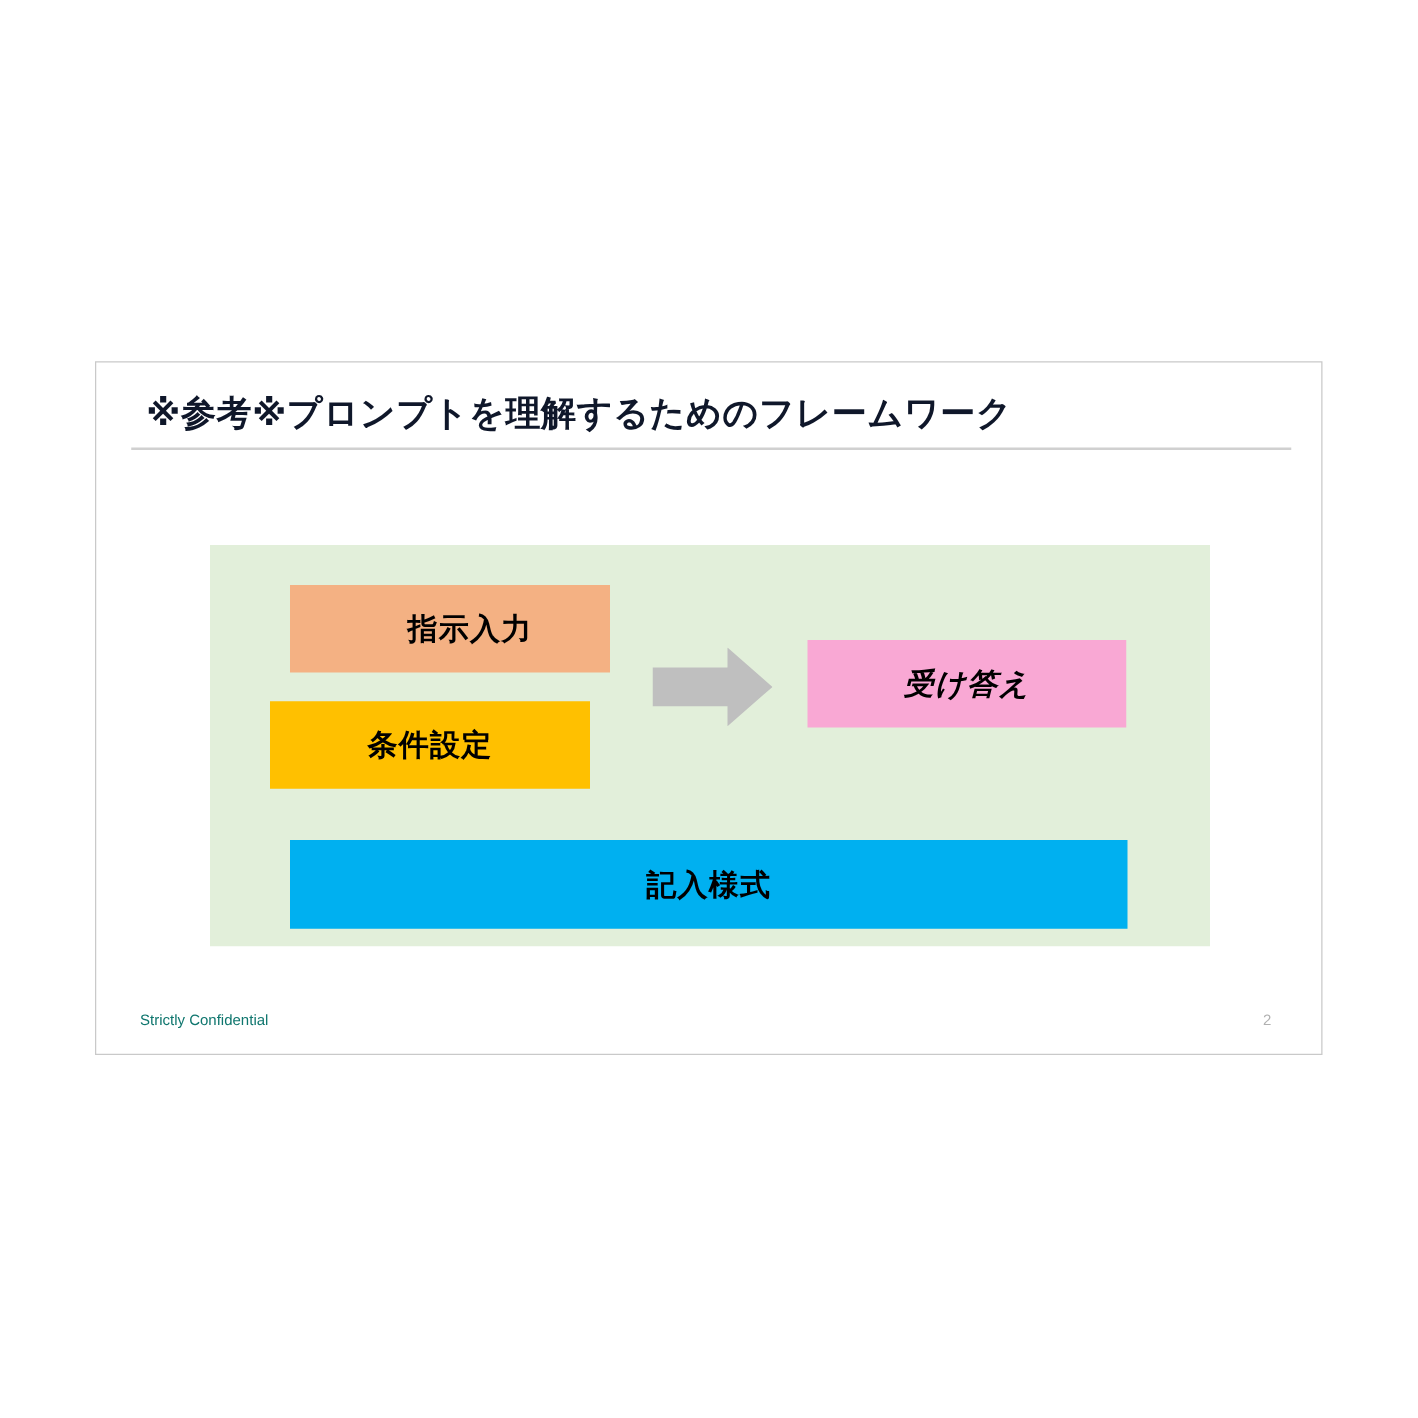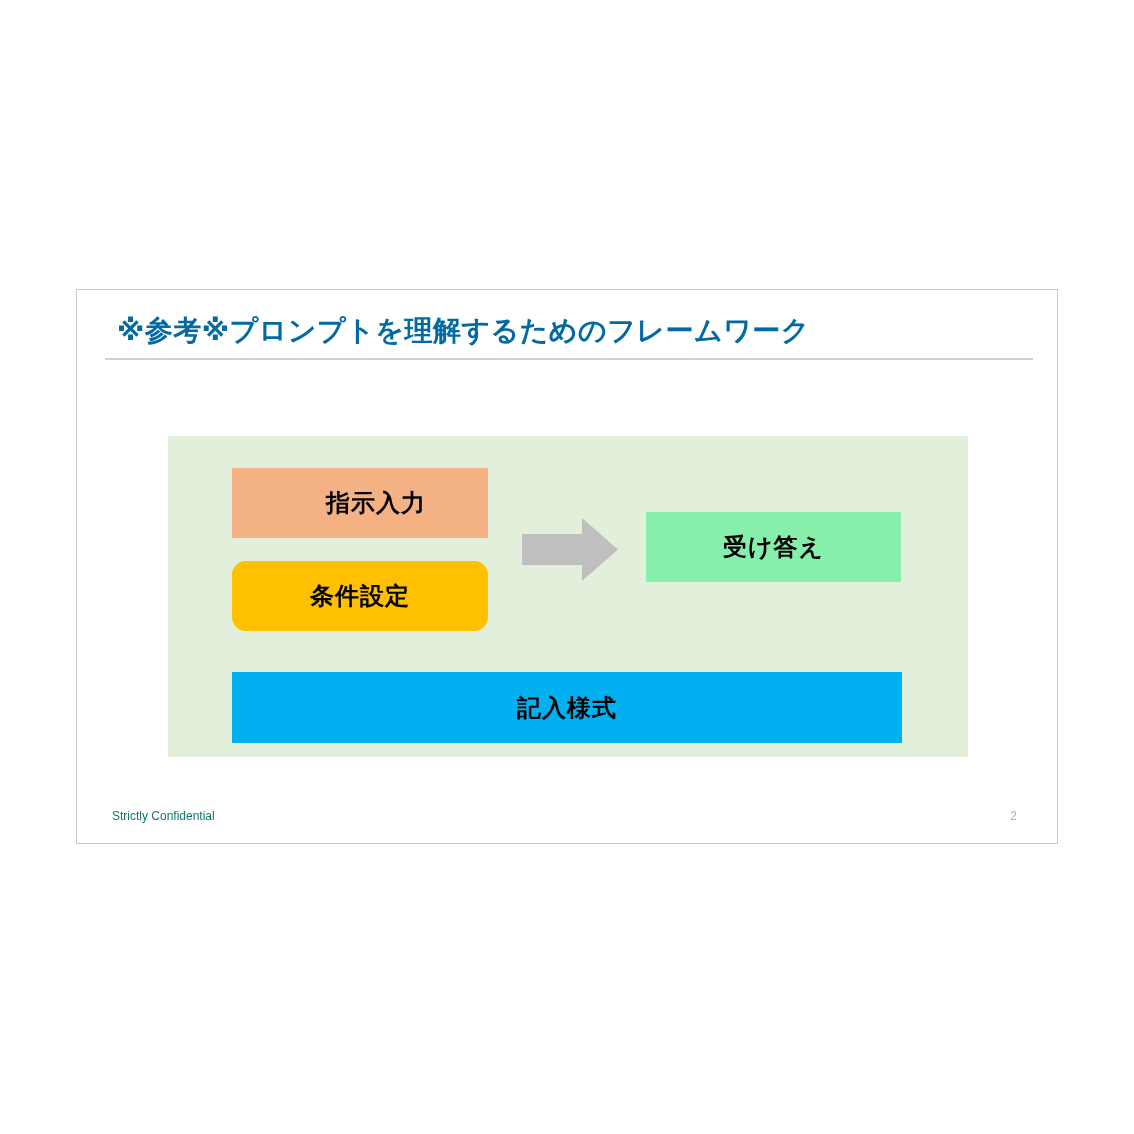--- a/index.html
+++ b/index.html
@@ -40,21 +40,21 @@
     position: absolute;
     display: flex;
     align-items: center;
     justify-content: center;
     font-size: 24px;
     font-weight: bold;
     color: #000000;
     letter-spacing: 1px;
   }
   .box-instruction { left: 64px;  top: 32px;  width: 256px; height: 70px; padding-left: 32px; }
-  .box-condition   { left: 64px;  top: 125px; width: 256px; height: 70px; border-radius: 14px; }
+  .box-condition   { left: 48px;  top: 125px; width: 256px; height: 70px; }
   .box-response    { left: 478px; top: 76px;  width: 255px; height: 70px; }
   .box-entry       { left: 64px;  top: 236px; width: 670px; height: 71px; }
   .arrow-wrap {
     position: absolute;
     left: 354px; top: 82px;
     width: 96px; height: 63px;
   }
   .footer-left {
     position: absolute;
     left: 35px; top: 519px;
@@ -66,41 +66,41 @@
     right: 40px; top: 519px;
     font-size: 12px;
     color: #b0b0b0;
   }
 </style>
 </head>
 <body>
 
 <div class="slide">
 
-  <div class="slide-title" style="color: #0369a1;">※参考※プロンプトを理解するためのフレームワーク</div>
+  <div class="slide-title" style="color: #0f172a;">※参考※プロンプトを理解するためのフレームワーク</div>
 
   <div class="title-rule"></div>
 
   <div class="diagram" style="background-color: rgb(226, 239, 218);">
 
     <div class="shape box-instruction" style="background-color: rgb(244, 177, 131);">
       <span>指示入力</span>
     </div>
 
     <div class="shape box-condition" style="background-color: rgb(255, 192, 0);">
       <span>条件設定</span>
     </div>
 
     <div class="arrow-wrap">
       <svg width="96" height="63" viewBox="0 0 96 63" aria-hidden="true">
         <polygon points="0,16 60,16 60,0 96,31.5 60,63 60,47 0,47" style="fill: rgb(191, 191, 191);"></polygon>
       </svg>
     </div>
 
-    <div class="shape box-response" style="background-color: #86efac;">
+    <div class="shape box-response" style="background-color: #f9a8d4; font-style: italic;">
       <span>受け答え</span>
     </div>
 
     <div class="shape box-entry" style="background-color: rgb(0, 176, 240);">
       <span>記入様式</span>
     </div>
 
   </div>
 
   <div class="footer-left">Strictly Confidential</div>

